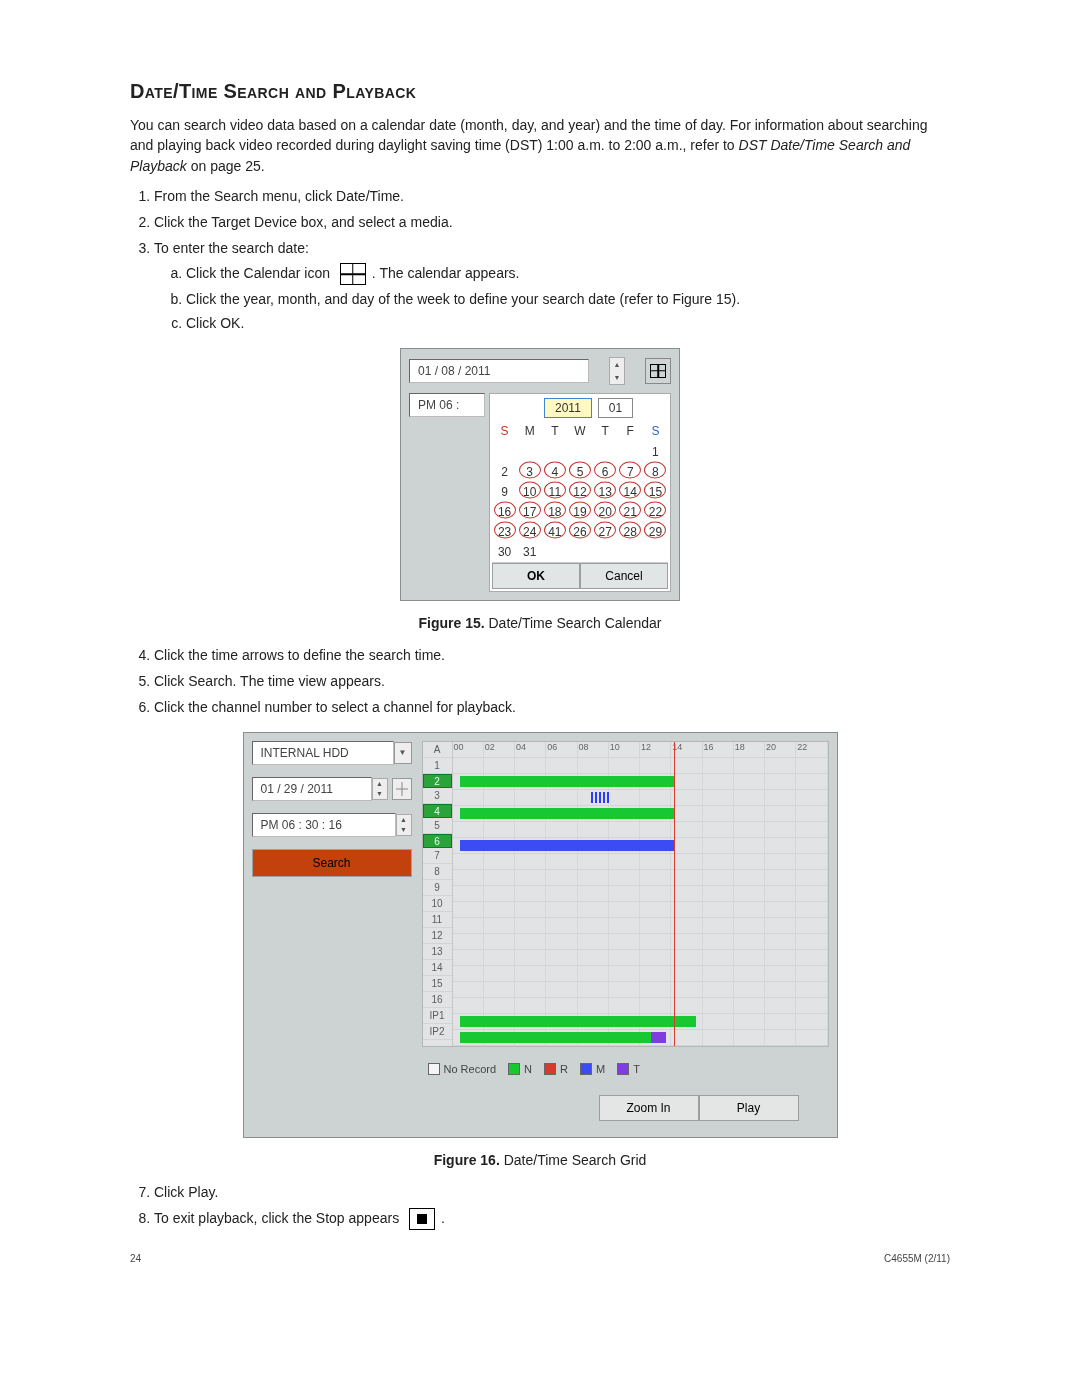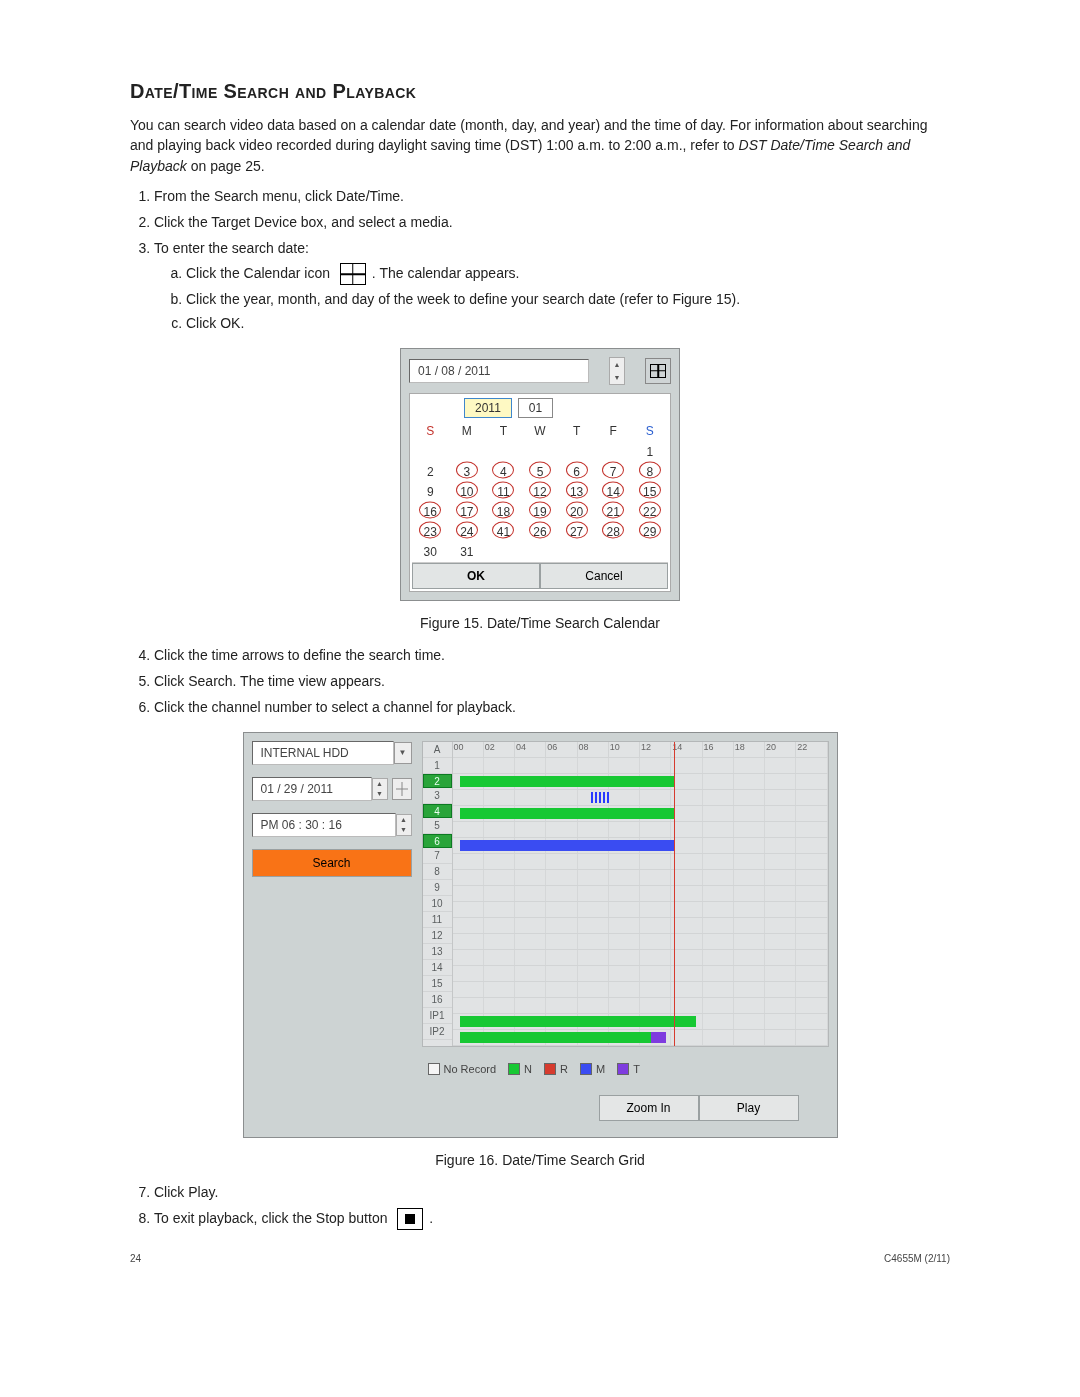--- a/index.html
+++ b/index.html
@@ -21,21 +21,21 @@
     margin: 0 0 12px 0;
     font-variant: small-caps;
   }
   p { margin: 0 0 10px 0; line-height: 1.45; }
   ol.main-steps { margin: 10px 0 0 0; padding-left: 24px; }
   ol.main-steps > li { margin: 6px 0; line-height: 1.45; }
   ol.sub { list-style: lower-alpha; margin: 4px 0 6px 0; padding-left: 32px; }
   ol.sub > li { margin: 4px 0; }
   .italic { font-style: italic; }
   .fig-caption { text-align: center; margin: 14px 0; font-size: 14px; }
-  .fig-caption .bold { font-weight: normal; }
+  .fig-caption .bold { font-weight: bold; }
   .footer { display: flex; justify-content: space-between; font-size: 10px; color: #444; position: absolute; bottom: 32px; left: 130px; right: 130px; }
   .inline-icon { display: inline-block; width: 26px; height: 22px; border: 1.5px solid #000; vertical-align: middle; margin: 0 6px; position: relative; }
   .cal-icon::before, .cal-icon::after { content: ""; position: absolute; background: #000; }
   .cal-icon::before { left: 50%; top: 0; width: 1.5px; height: 100%; transform: translateX(-50%); }
   .cal-icon::after { top: 50%; left: 0; height: 1.5px; width: 100%; transform: translateY(-50%); }
   .stop-icon::before { content: ""; position: absolute; left: 50%; top: 50%; width: 10px; height: 10px; background: #000; transform: translate(-50%,-50%); }
 
   
   .calendar-widget { width: 280px; margin: 14px auto 0 auto; border: 1px solid #8b8e8f; background: #cdd3d3; padding: 8px; font-family: Verdana, sans-serif; }
   .date-row { display: flex; gap: 20px; align-items: center; margin-bottom: 8px; }
@@ -68,21 +68,21 @@
   .grid-widget { width: 595px; margin: 14px auto 0 auto; border:1px solid #8b8e8f; background:#cdd3d3; padding:8px; font-family:Verdana,sans-serif; }
   .tg-body{ display:flex; gap:10px;}
   .ctrl-col{ width: 160px;}
   .ctrl-row{ display:flex; align-items:center; margin-bottom:12px;}
   .ctrl-row .date-box{ flex:1;}
   .drop{ width:18px;height:22px;border:1px solid #999;background:#eee;display:flex;align-items:center;justify-content:center;font-size:8px;color:#555;}
   .small-cal{ width:20px;height:22px;border:1px solid #999;background:#eee; margin-left:4px; position:relative;}
   .small-cal::before, .small-cal::after{content:"";position:absolute;background:#888;}
   .small-cal::before{left:50%;top:3px;bottom:3px;width:1px;transform:translateX(-50%);}
   .small-cal::after{top:50%;left:3px;right:3px;height:1px;transform:translateY(-50%);}
-  .search-btn{ width:100%; padding:6px 0; border:1px solid #9aa0a1; background:#f97316; font-size:12px; cursor:pointer;}
+  .search-btn{ width:100%; padding:6px 0; border:1px solid #9aa0a1; background:#c2410c; font-size:12px; cursor:pointer;}
 
   .grid-col{ flex:1; border:1px solid #b4b7b8; background:#e1e3e4; display:flex;}
   .ch-col{ width:30px; border-right:1px solid #c4c6c7;}
   .ch-col div{ height:16px; line-height:16px; text-align:center; font-size:10px; color:#5a5e5f; border-bottom:1px solid #d2d4d5;}
   .ch-col div.sel-ch{ background:#2aa43a; border:1px solid #0c7922; color:#e9fff0; height:14px; line-height:14px;}
   .bars{ flex:1; position:relative; overflow:hidden;}
   .hour-hdr{ display:flex; height:16px; border-bottom:1px solid #d2d4d5;}
   .hour-hdr div{ flex:1; font-size:9px; color:#666; text-align:left; padding-left:1px; border-right:1px solid #d2d4d5;}
   .track{ height:16px; border-bottom:1px solid #d2d4d5; position:relative;}
   .seg{ position:absolute; top:2px; bottom:2px;}
@@ -134,20 +134,23 @@
     <div class="date-box" style="flex:1">01  /  08  /    2011</div>
     <div class="spinner">
         <span>▲</span>
         <span>▼</span>
       </div>
     <div class="cal-btn">
       <span class="inline-icon cal-icon" style="width:16px;height:14px;border-width:1px;margin:0"></span>
     </div>
   </div>
   <div class="cal-body">
+    <div class="time-col">
+      <div class="date-box">PM    06  :</div>
+    </div>
     <div class="cal-grid">
       <div class="cal-year-row">
         <div style="width:44px"></div>
         <div class="yr-box sel">2011</div>
         <div class="yr-box">01</div>
       </div>
       <div class="dow" id="dow">
           <div>S</div>
           <div>M</div>
           <div>T</div>
@@ -377,20 +380,20 @@
   </div>
 </div>
 
 <div class="fig-caption">
   <span class="bold">Figure 16.</span><span>  Date/Time Search Grid</span>
 </div>
 
 <ol class="main-steps" start="7">
   <li>Click Play.</li>
   <li>
-    <span>To exit playback, click the Stop button </span><span class="inline-icon stop-icon"></span><span>.</span>
+    <span>To exit playback, click the Stop appears </span><span class="inline-icon stop-icon"></span><span>.</span>
   </li>
 </ol>
 
 <div class="footer">
   <span>24</span>
   <span>C4655M  (2/11)</span>
 </div>
 
 </body></html>

